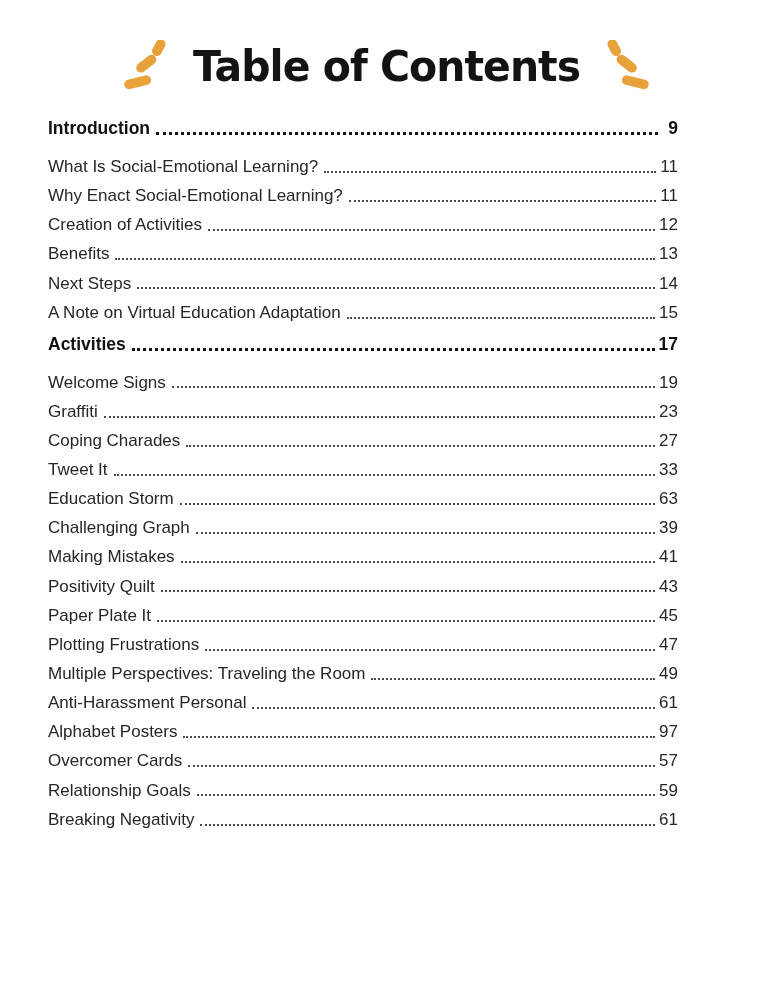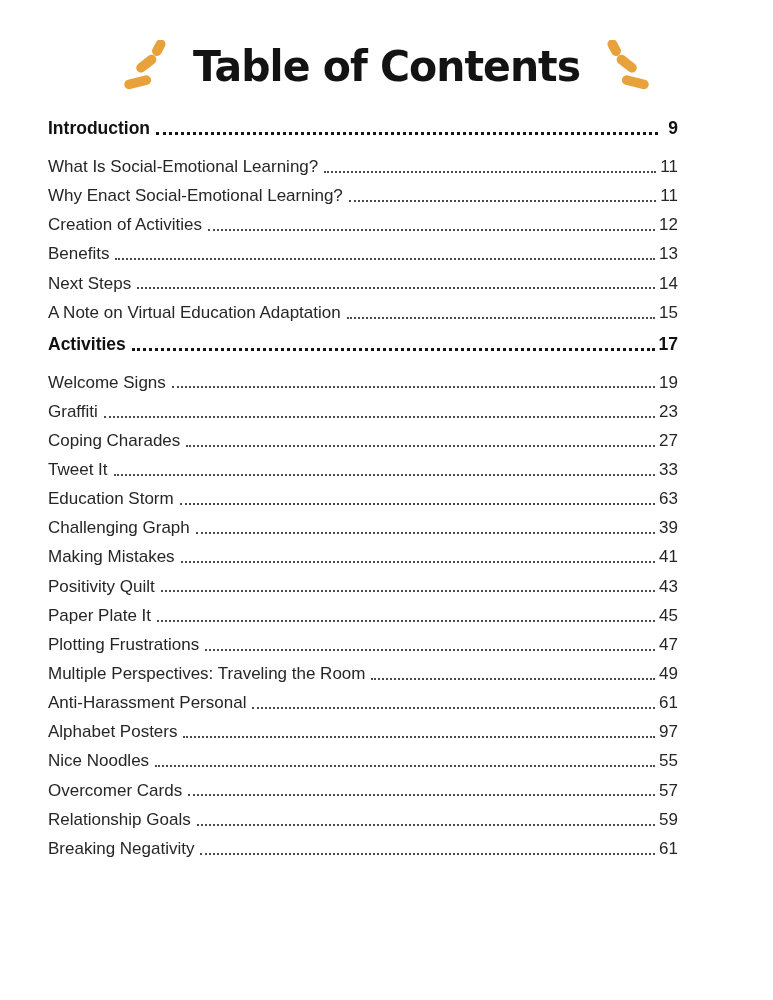--- a/index.html
+++ b/index.html
@@ -226,25 +226,20 @@
     <span class="leader"></span>
     <span class="pagenum">61</span>
   </div>
 
   <div class="row entry-row">
     <span class="entry-label">Alphabet Posters</span>
     <span class="leader"></span>
     <span class="pagenum">97</span>
   </div>
 
-  <div class="row entry-row">
-    <span class="entry-label">Nice Noodles</span>
-    <span class="leader"></span>
-    <span class="pagenum">55</span>
-  </div>
 
   <div class="row entry-row">
     <span class="entry-label">Overcomer Cards</span>
     <span class="leader"></span>
     <span class="pagenum">57</span>
   </div>
 
   <div class="row entry-row">
     <span class="entry-label">Relationship Goals</span>
     <span class="leader"></span>

